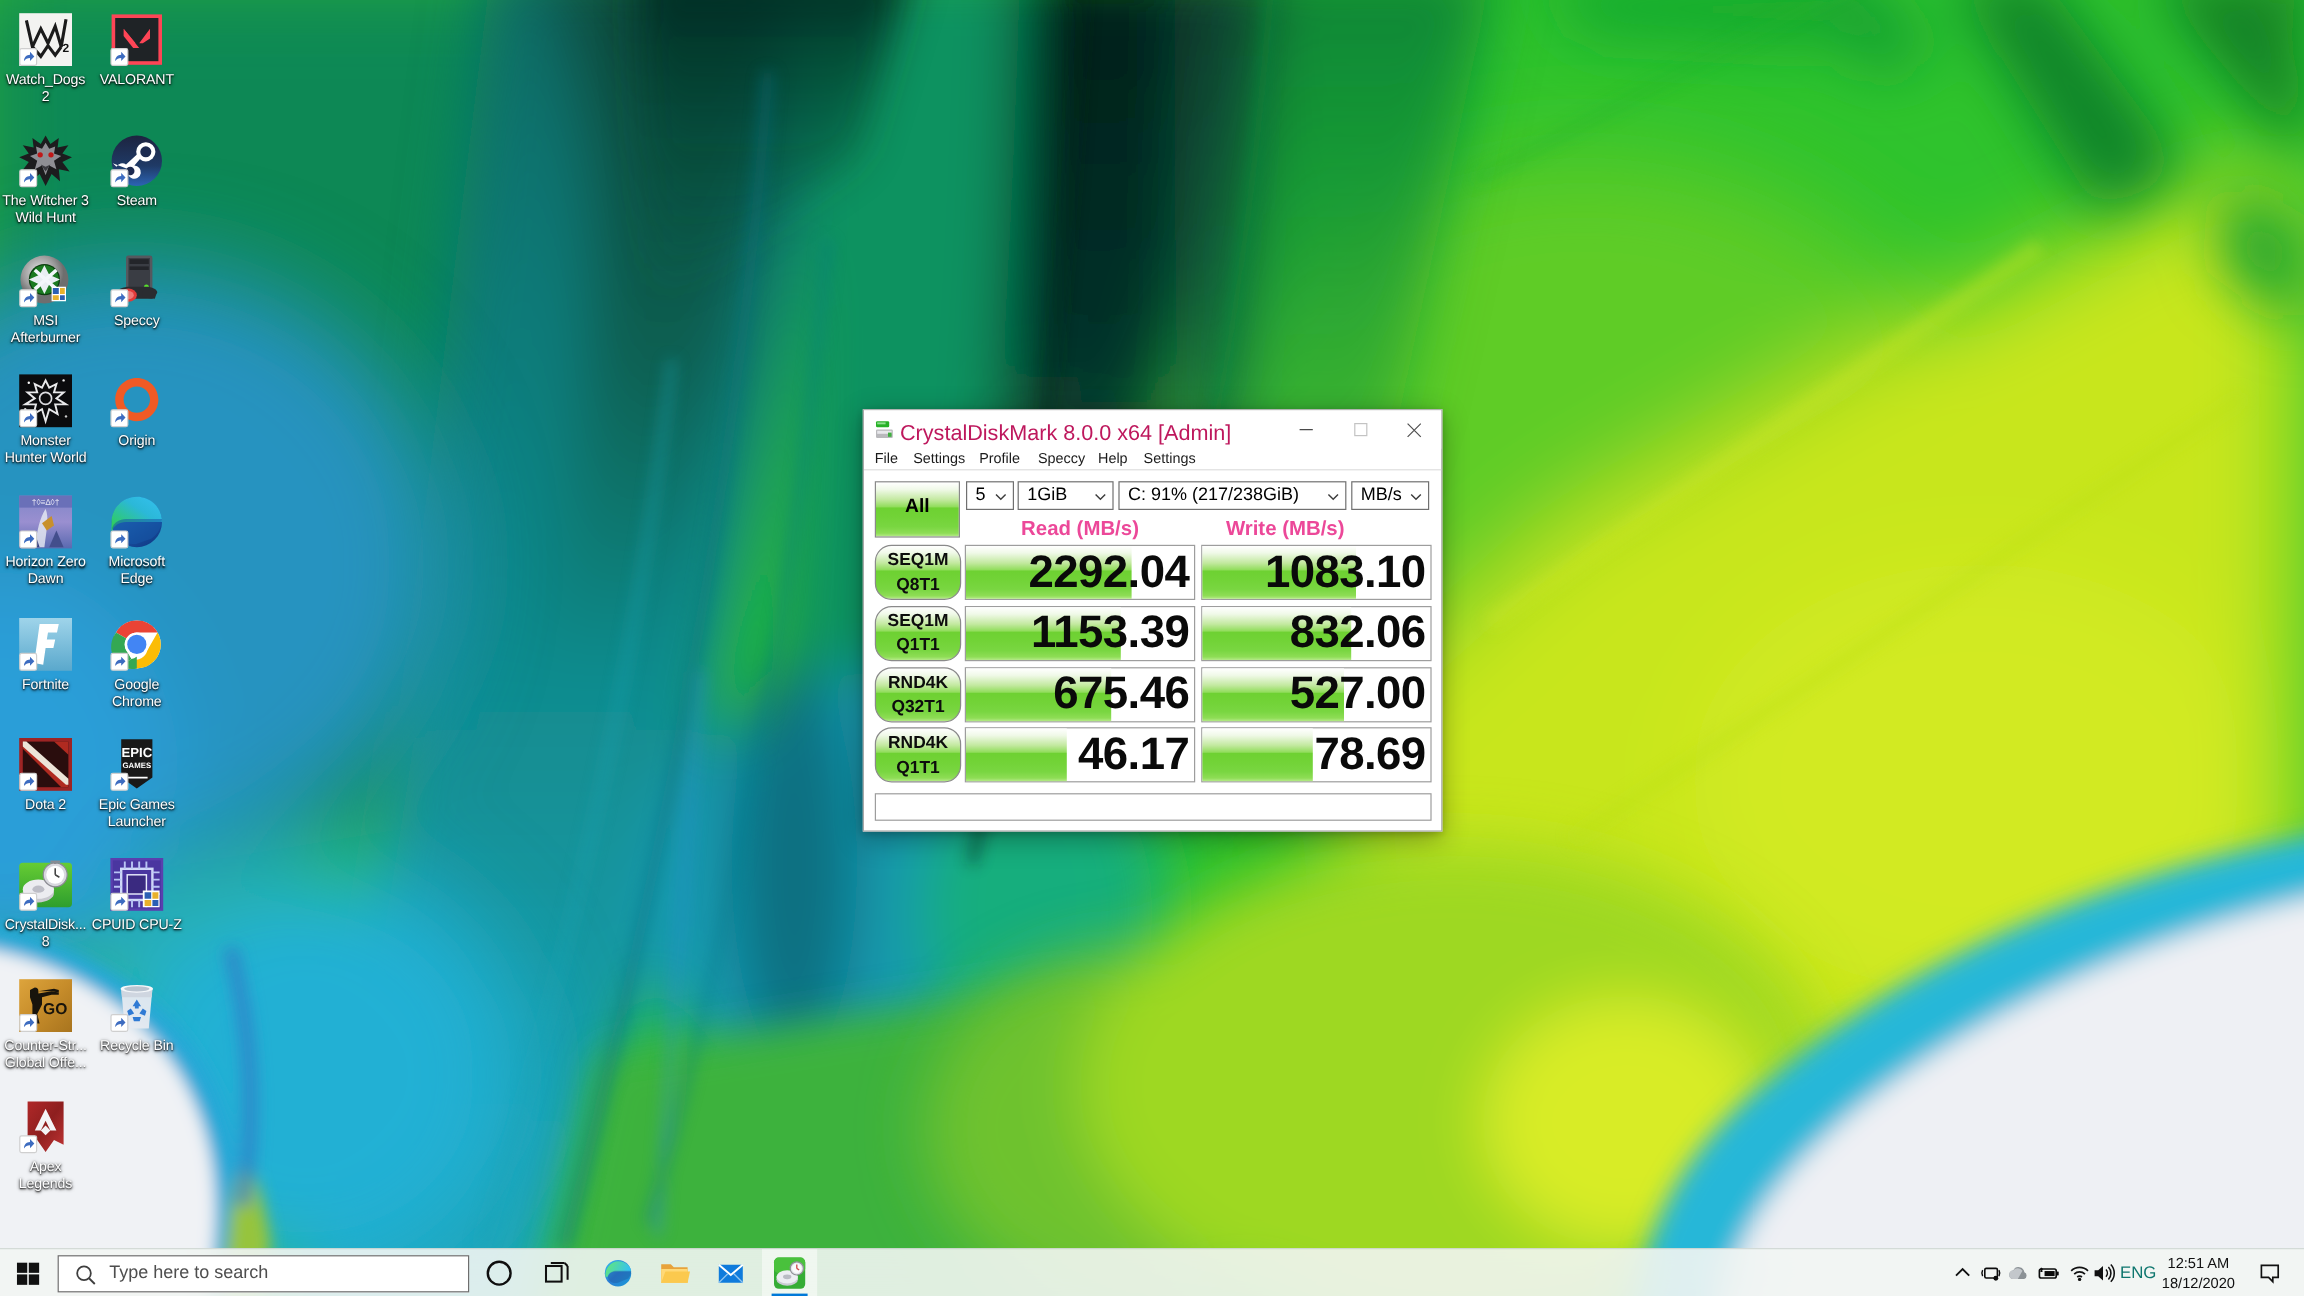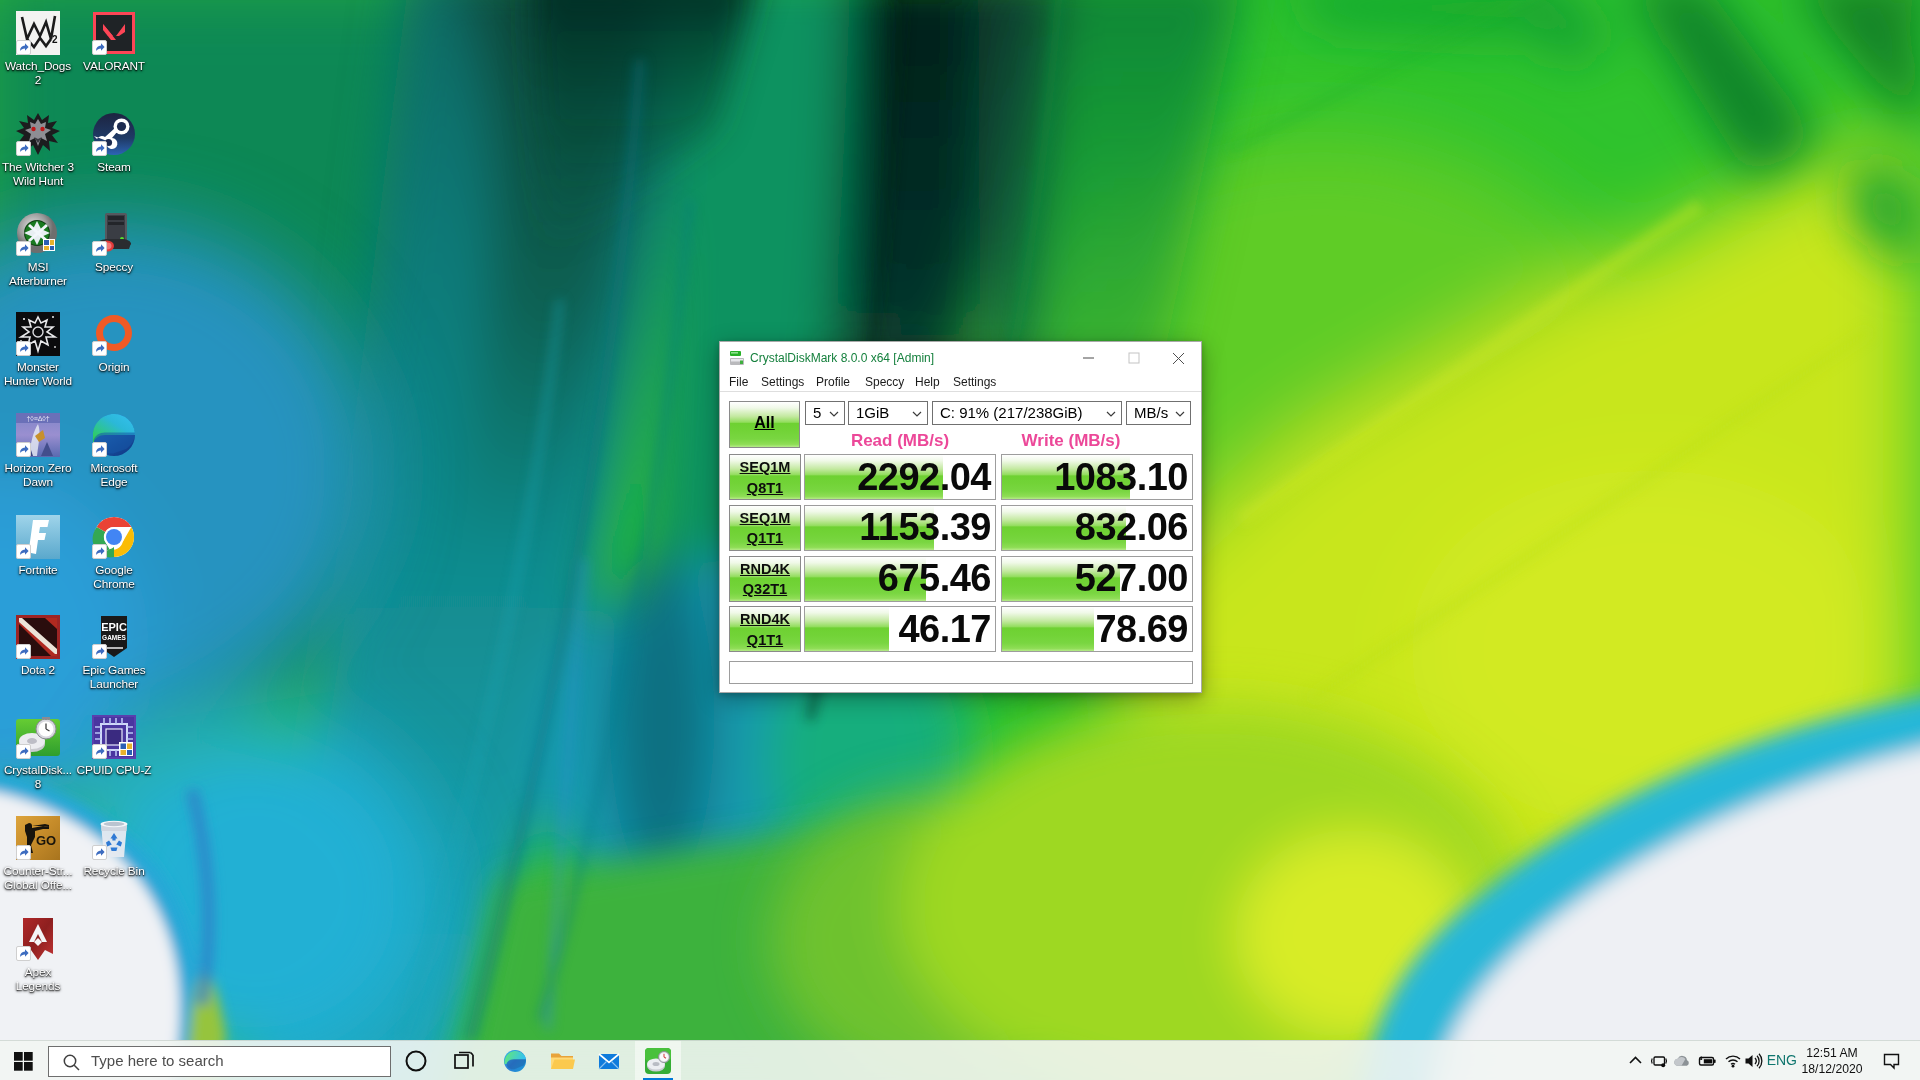--- a/index.html
+++ b/index.html
@@ -13,28 +13,28 @@
   .di .sc{position:absolute;left:1px;bottom:1px;width:13px;height:13px;background:#fff;
      border:1px solid #cfcfcf;border-radius:2px;}
   .di .sc svg{position:absolute;left:0px;top:0px;}
   .di .lb{margin-top:4px;font-size:11.8px;line-height:13.8px;color:#fff;letter-spacing:-.1px;
      text-shadow:0 1px 1.5px rgba(0,0,0,.95),0 1px 3px rgba(0,0,0,.8);}
   
   #win{position:absolute;left:719px;top:341px;width:483px;height:352px;background:#fff;
      border:1px solid #a9a9a9;box-sizing:border-box;
      box-shadow:0 6px 22px rgba(0,0,0,.32),0 2px 7px rgba(0,0,0,.22);}
   #tbar{position:absolute;left:0;top:0;width:100%;height:32px;background:#fff;}
-  #ttl{position:absolute;left:30px;top:9px;font-size:12px;color:#15803d;}
+  #ttl{position:absolute;left:30px;top:9px;font-size:18px;color:#be185d;}
   .wbtn{position:absolute;top:0;width:45px;height:32px;}
   #mnu{position:absolute;left:0;top:32px;width:100%;height:18px;font-size:12px;color:#1b1b1b;
       border-bottom:1px solid #dedede;box-sizing:border-box;text-align:center;}
   #mnu span{position:absolute;top:1px;}
-  .grn,.cell.grn{background:linear-gradient(180deg,#ffffff 0%,#f0f9e8 13%,#c3e9a0 32%,#92dd5d 45%,#6ed132 47.5%,#72d337 64%,#79d641 82%,#8edd55 94%,#b5ea88 100%);text-decoration:underline;}
+  .grn,.cell.grn{background:linear-gradient(180deg,#ffffff 0%,#f0f9e8 13%,#c3e9a0 32%,#92dd5d 45%,#6ed132 47.5%,#72d337 64%,#79d641 82%,#8edd55 94%,#b5ea88 100%);}
   .cell{position:absolute;background:#fff;border:1px solid #9d9d9d;box-sizing:border-box;}
-  .lblb{font-weight:bold;font-size:14.5px;line-height:20.5px;text-align:center;color:#0d0d0d;padding-top:2px;}
+  .lblb{font-weight:bold;font-size:14.5px;line-height:20.5px;text-align:center;color:#0d0d0d;padding-top:2px;border-radius:14px;}
   .bar{position:absolute;left:0;top:0;bottom:0;}
   .num{position:absolute;right:4px;top:0;height:100%;display:flex;align-items:center;
        font-size:38px;font-weight:bold;color:#0a0a0a;letter-spacing:-.5px;}
   .hdr{position:absolute;font-weight:bold;font-size:17px;color:#ec4899;width:200px;text-align:center;}
   .dd{position:absolute;background:#fff;border:1px solid #707070;box-sizing:border-box;
       font-size:15px;color:#000;}
   .dd .tx{position:absolute;left:7px;top:2px;}
   .dd svg{position:absolute;right:5px;top:7px;}
   
   #tb{position:absolute;left:0;top:1040px;width:1920px;height:40px;box-sizing:border-box;border-top:1px solid rgba(165,180,172,.4);background:rgba(242,245,243,.9);backdrop-filter:blur(24px) saturate(1.02);}

